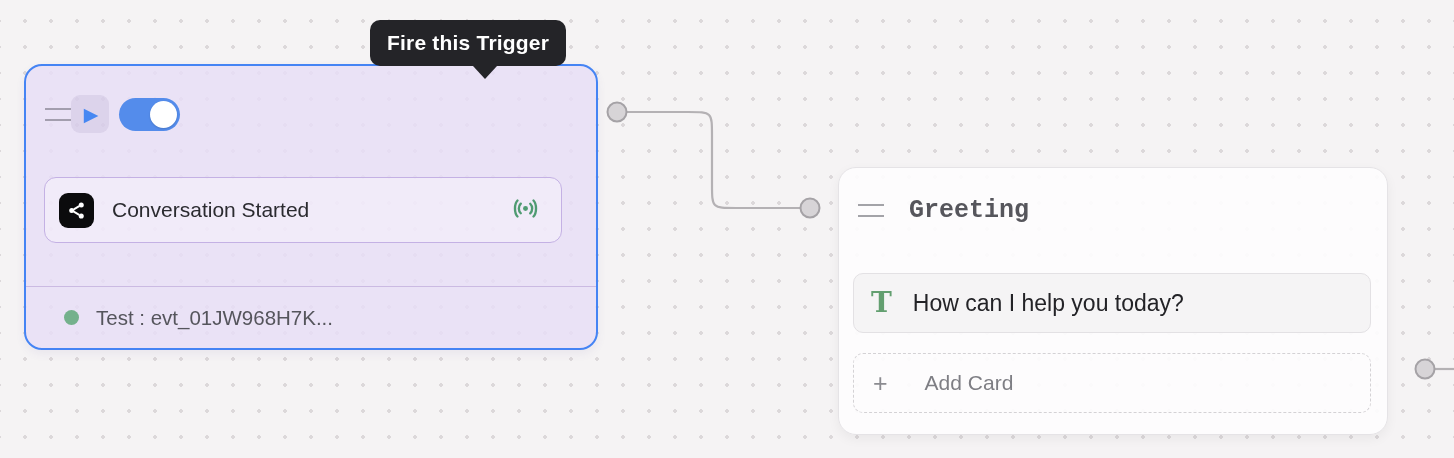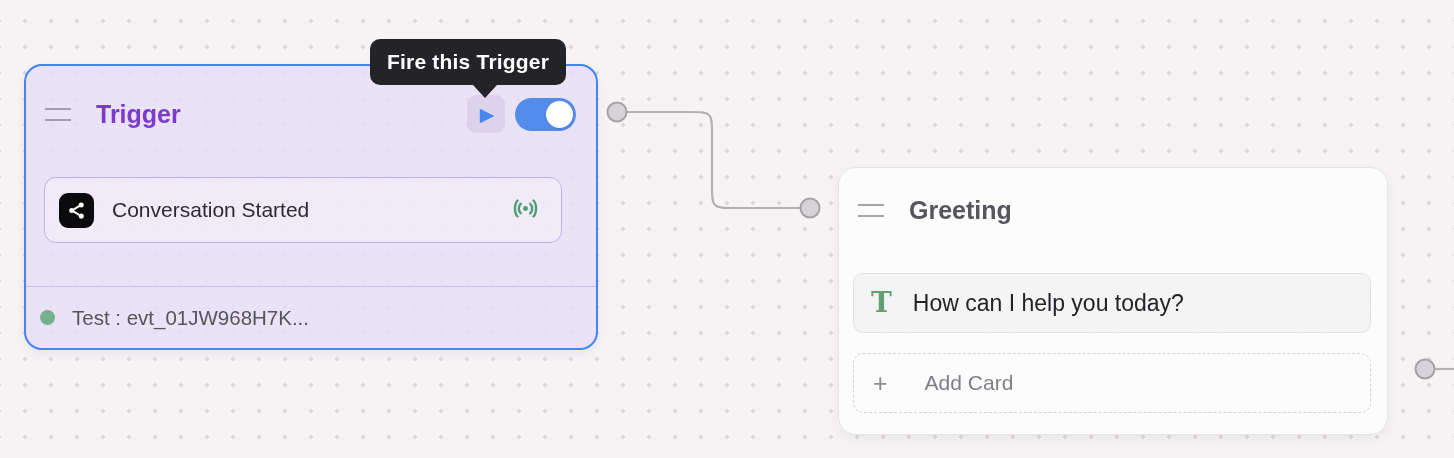--- a/index.html
+++ b/index.html
@@ -15,21 +15,21 @@
     background-size:26px 26px;
     background-position:12px 8px;
   }
   svg.connector-layer{position:absolute;inset:0;z-index:1;}
 
   
   .tooltip{
     position:absolute;left:370px;top:20px;height:46px;z-index:5;
     background:#242428;color:#fff;border-radius:10px;
     display:flex;align-items:center;padding:0 17px;
-    font-size:21px;font-weight:600;letter-spacing:.2px;margin-top:19px;
+    font-size:21px;font-weight:600;letter-spacing:.2px;
   }
   .tooltip:after{
     content:"";position:absolute;top:100%;left:103px;
     border:12px solid transparent;border-top:13px solid #242428;border-bottom:none;
   }
 
   
   .trigger-node{
     position:absolute;left:24px;top:64px;width:574px;height:286px;z-index:2;
     box-sizing:border-box;border:2.5px solid #4584f4;border-radius:18px;
@@ -66,33 +66,33 @@
   }
   .black-icon{
     width:35px;height:35px;border-radius:9px;background:#0b0b0d;flex:0 0 auto;
     display:flex;align-items:center;justify-content:center;
   }
   .card-label{margin-left:18px;font-size:21px;color:#2b2b30;flex:1;}
   .radio-icon{flex:0 0 auto;margin-right:8px;}
   .node-footer{
     position:absolute;left:0;right:0;bottom:0;height:62px;box-sizing:border-box;
     border-top:1.5px solid #cbbae2;
-    display:flex;align-items:center;padding:0 20px 0 14px;
+    display:flex;align-items:center;padding:0 20px 0 38px;
   }
   .status-dot{width:15px;height:15px;border-radius:50%;background:#74b18c;flex:0 0 auto;}
   .footer-label{margin-left:17px;font-size:20.5px;color:#55555c;}
 
   
   .greeting-node{
     position:absolute;left:838px;top:167px;width:550px;height:268px;z-index:2;
     box-sizing:border-box;border:1.5px solid #e5e3e6;border-radius:18px;
     background:rgba(253,252,253,0.93);
     box-shadow:0 4px 12px rgba(0,0,0,0.05);
   }
-  .greeting-node .node-header{padding:27px 20px 0 19px;height:30px;}
+  .greeting-node .node-header{padding:27px 20px 0 19px;height:30px;font-family:Liberation Mono, monospace;}
   .greeting-node .node-title{color:#56565c;}
   .text-card{
     margin:48px 16px 0 14px;height:60px;box-sizing:border-box;
     background:#f5f4f5;border:1.5px solid #e3e1e4;border-radius:10px;
     display:flex;align-items:center;padding:0 17px;cursor:pointer;
   }
   .t-icon{
     font-family:"DejaVu Serif","Liberation Serif",serif;
     font-size:28px;font-weight:700;color:#639f70;flex:0 0 auto;line-height:1;
   }
@@ -114,21 +114,20 @@
     <path d="M 624 112 L 688 112 C 712 112 712 112 712 136 L 712 184 C 712 208 712 208 736 208 L 802 208" fill="none" stroke="#b4b1b4" stroke-width="2.2"></path>
     <line x1="1434" y1="369" x2="1454" y2="369" stroke="#b4b1b4" stroke-width="2.2"></line>
     <circle cx="617" cy="112" r="9.5" fill="#d7d4d7" stroke="#a5a2a6" stroke-width="2"></circle>
     <circle cx="810" cy="208" r="9.5" fill="#d7d4d7" stroke="#a5a2a6" stroke-width="2"></circle>
     <circle cx="1425" cy="369" r="9.5" fill="#d7d4d7" stroke="#a5a2a6" stroke-width="2"></circle>
   </svg>
 
   <div class="trigger-node">
     <div class="node-header">
       <div class="drag-handle"></div>
-      <div class="node-title">Trigger</div>
       <div class="play-btn">
         <span class="play-glyph">▶</span>
       </div>
       <div class="toggle">
         <div class="knob"></div>
       </div>
     </div>
 
     <div class="trigger-card">
       <div class="black-icon">

